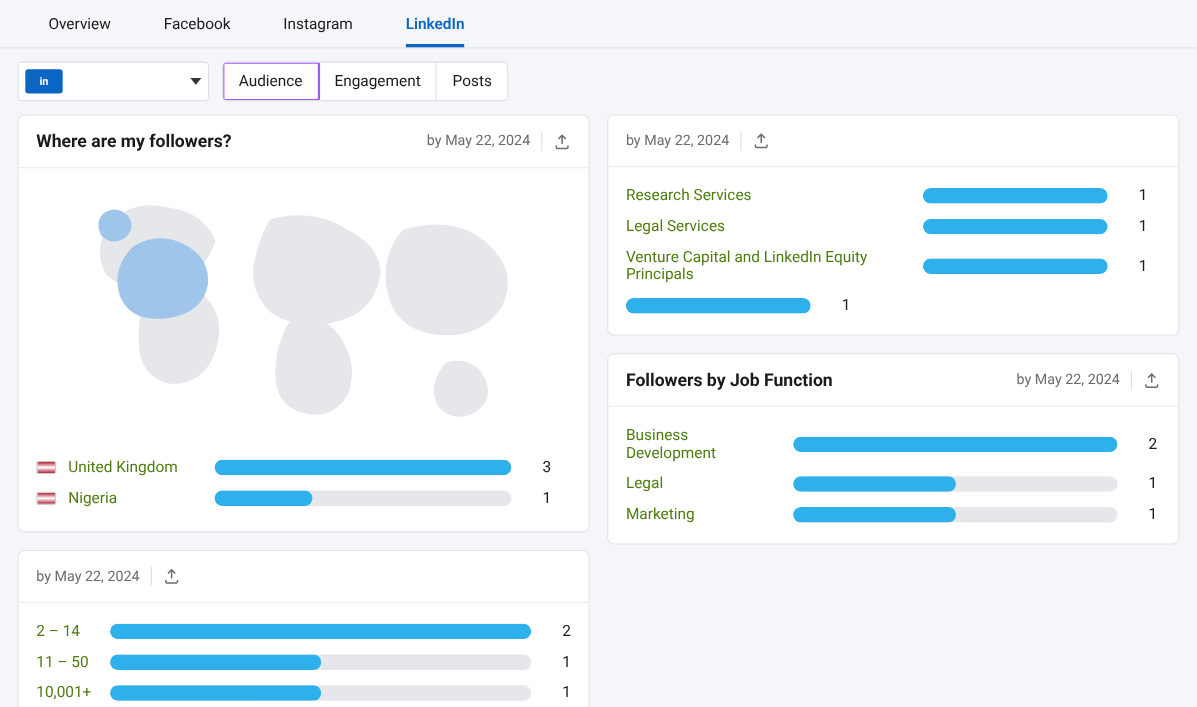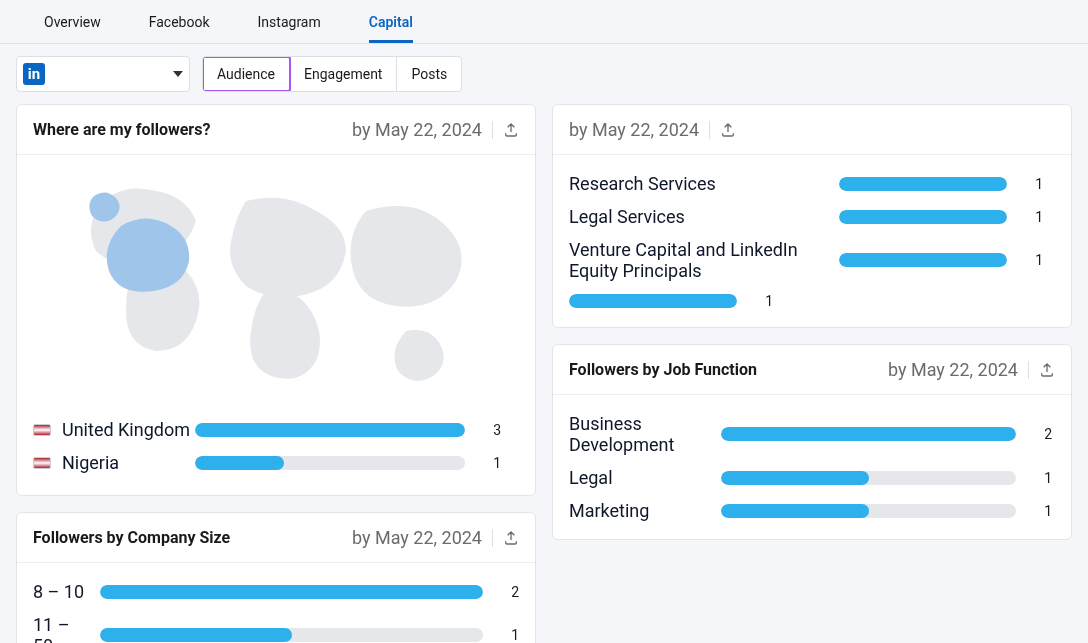--- a/index.html
+++ b/index.html
@@ -42,25 +42,25 @@
     background: #fff;
     border: 1px solid #dcdfe4;
     border-radius: 4px;
     padding: 4px 6px;
     height: 36px;
     width: 174px;
     cursor: pointer;
     gap: 6px;
   }
   .linkedin-box {
-    width: 22px; height: 22px;
+    width: 34px; height: 22px;
     background: #0a66c2;
     color: #fff;
     font-weight: 700;
-    font-size: 15px;
+    font-size: 10px;
     display: flex; align-items: center; justify-content: center;
     border-radius: 3px;
   }
   .profile-selector .spacer { flex: 1; }
   .chevron-down {
     width: 0; height: 0;
     border-left: 5px solid transparent;
     border-right: 5px solid transparent;
     border-top: 6px solid #333;
   }
@@ -105,21 +105,21 @@
     padding: 14px 16px;
     border-bottom: 1px solid #ebedf1;
   }
   .card-title {
     font-size: 16px;
     font-weight: 700;
     color: #1a1a1a;
     flex: 1;
   }
   .card-meta {
-    font-size: 18px;
+    font-size: 13px;
     color: #6b6b6b;
     margin-right: 10px;
   }
   .card-meta-sep {
     width: 1px; height: 18px; background: #dcdfe4;
     margin-right: 10px;
   }
   .export-icon {
     width: 16px; height: 16px;
     color: #6b6b6b;
@@ -129,22 +129,22 @@
   .card-body.tight { padding: 12px 16px; }
   .world-map { display:block; margin: 0 auto 12px auto; }
   .bar-row {
     display: flex;
     align-items: center;
     gap: 12px;
     padding: 6px 0;
   }
   .bar-label {
     flex: 0 0 auto;
-    font-size: 18px;
-    color: #0f172a;
+    font-size: 14px;
+    color: #4d7c0f;
   }
   .bar-track {
     flex: 1;
     height: 14px;
     background: #e5e7eb;
     border-radius: 7px;
     overflow: hidden;
   }
   .bar-fill {
     height: 100%;
@@ -176,21 +176,21 @@
   .layout-job .bar-label { width: 140px; }
   .layout-job .bar-track { width: 295px; flex: 0 0 295px; }
 </style>
 </head>
 <body>
 
 <div class="topnav">
   <div class="topnav-item">Overview</div>
   <div class="topnav-item">Facebook</div>
   <div class="topnav-item">Instagram</div>
-  <div class="topnav-item active">Capital</div>
+  <div class="topnav-item active">LinkedIn</div>
 </div>
 
 <div class="controls-row">
   <div class="profile-selector">
     <span class="linkedin-box">in</span>
     <span class="spacer"></span>
     <span class="chevron-down"></span>
   </div>
   <div class="segmented">
     <div class="seg highlight">Audience</div>
@@ -250,30 +250,29 @@
                 <div class="bar-fill" style="width:33%"></div>
               </div>
             <div class="bar-value">1</div>
           </div>
         </div>
       </div>
     </div>
 
     <div class="card">
       <div class="card-header">
-        <div class="card-title">Followers by Company Size</div>
         <div class="card-meta">by May 22, 2024</div>
         <div class="card-meta-sep"></div>
         <svg class="export-icon" viewBox="0 0 24 24" fill="none" stroke="currentColor" stroke-width="2">
             <path d="M12 3v12M7 8l5-5 5 5M4 17v2a2 2 0 0 0 2 2h12a2 2 0 0 0 2-2v-2"></path>
           </svg>
       </div>
       <div class="card-body tight layout-cs">
         <div class="bar-row">
-          <span class="bar-label">8 – 10</span>
+          <span class="bar-label">2 – 14</span>
           <div class="bar-track">
               <div class="bar-fill" style="width:100%"></div>
             </div>
           <div class="bar-value">2</div>
         </div>
         <div class="bar-row">
           <span class="bar-label">11 – 50</span>
           <div class="bar-track">
               <div class="bar-fill" style="width:50%"></div>
             </div>

